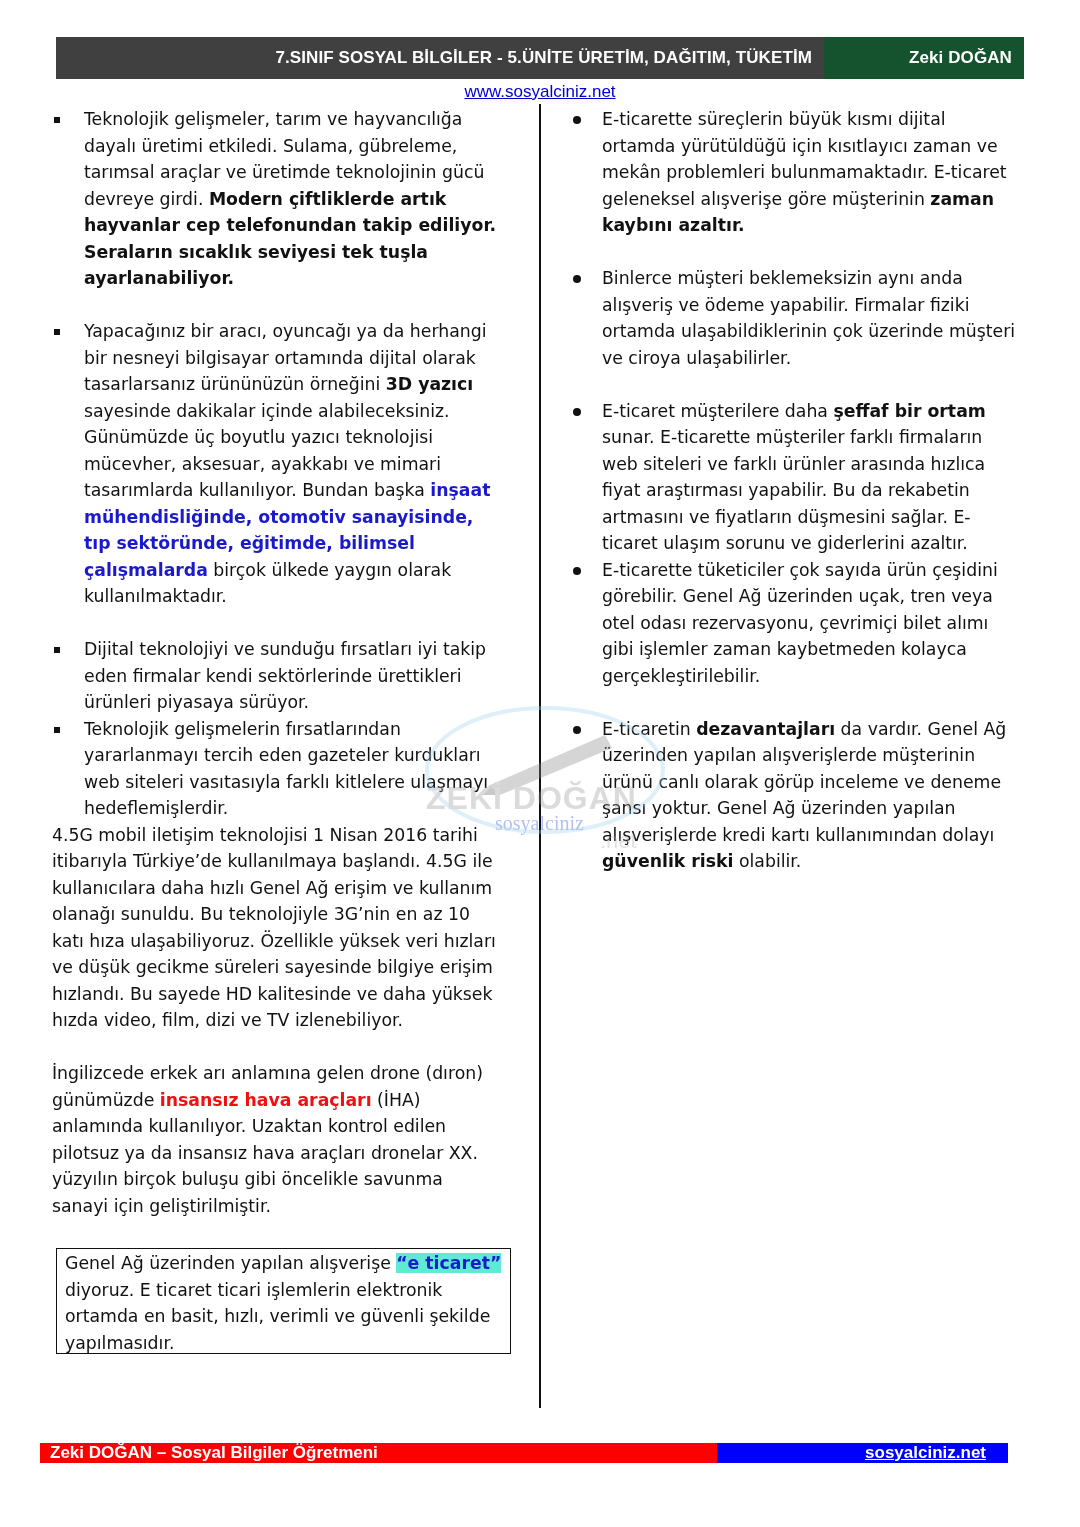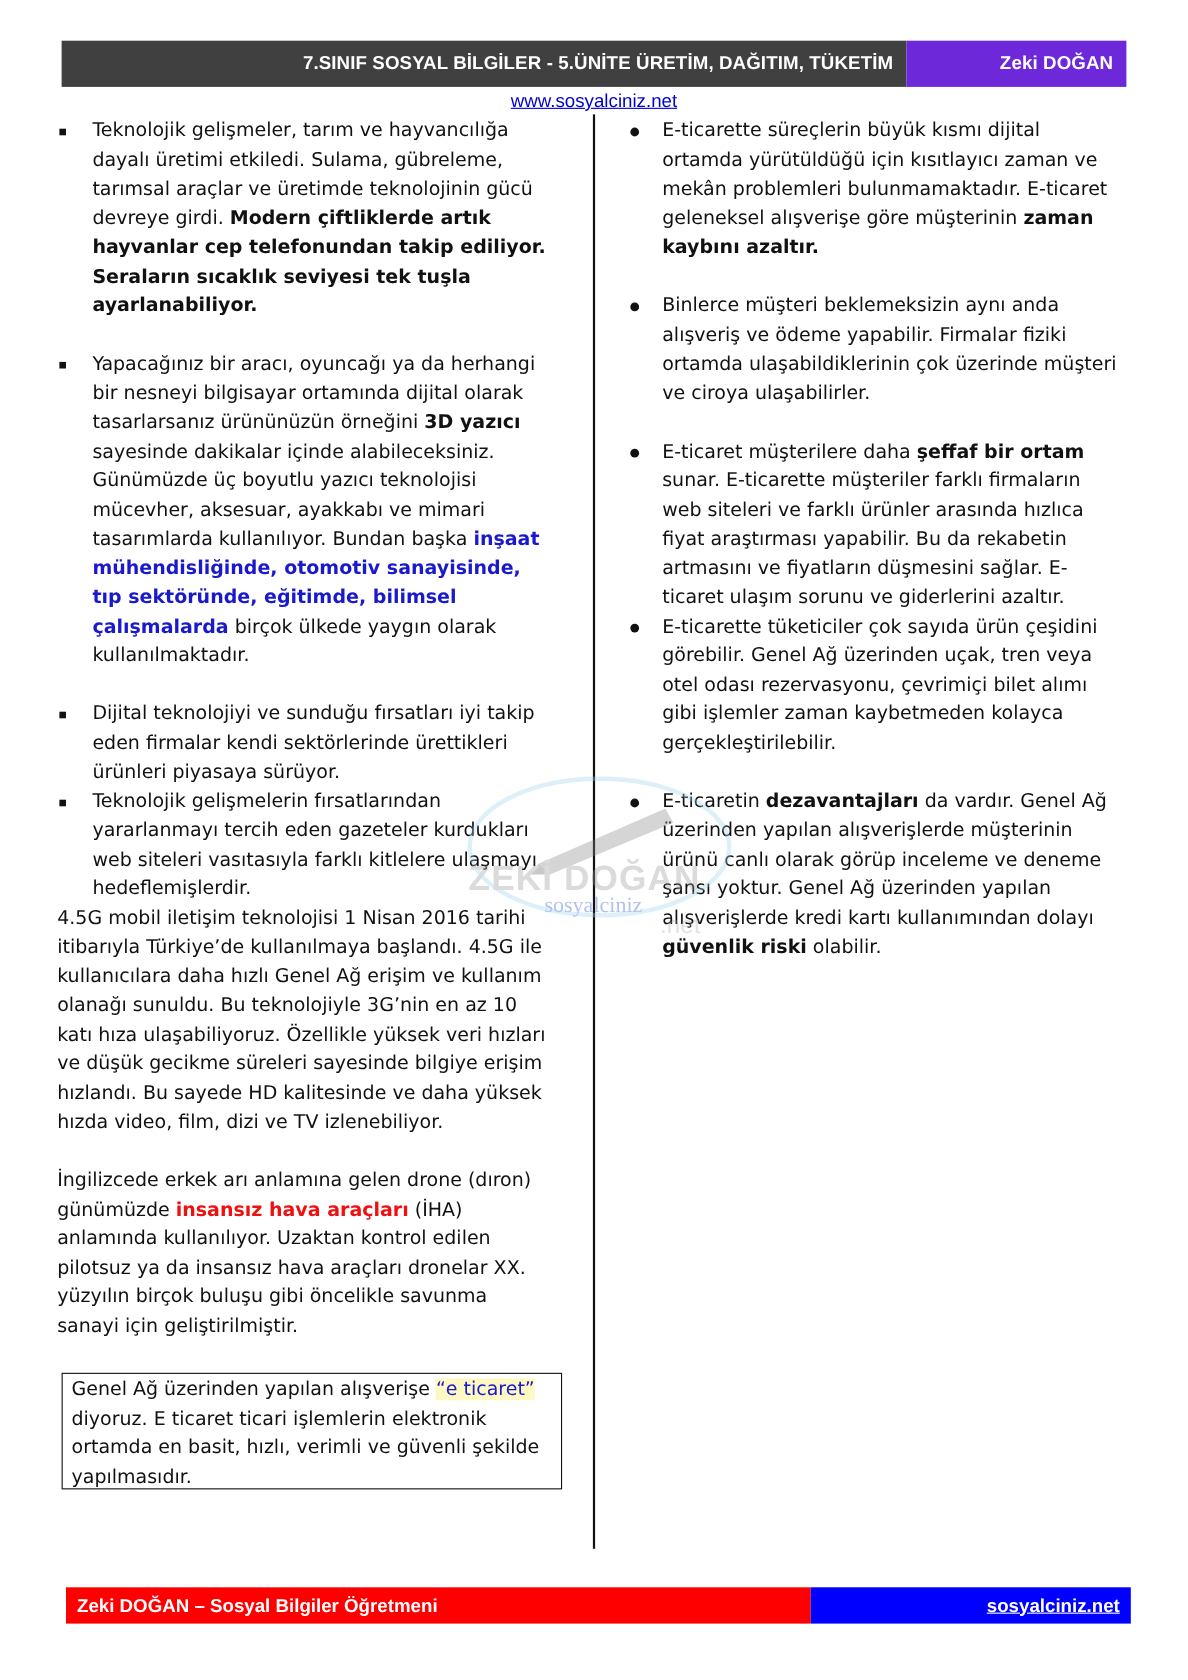--- a/index.html
+++ b/index.html
@@ -1,46 +1,46 @@
 <!DOCTYPE html>
 <html><head>
 <meta charset="utf-8">
 <style>
   html, body { margin:0; padding:0; background:#ffffff; }
   body { width:1080px; height:1527px; position:relative; overflow:hidden;
          font-family:"DejaVu Sans", "Liberation Sans", sans-serif; color:#111; }
   .header { position:absolute; left:56px; top:37px; width:968px; height:42px; display:flex; }
   .header-left { background:#404040; flex:0 0 768px; display:flex; align-items:center; justify-content:flex-end;
                  padding-right:12px; box-sizing:border-box; }
-  .header-right { background:#6d28d9; flex:1; display:flex; align-items:center; justify-content:flex-end;
+  .header-right { background:#14532d; flex:1; display:flex; align-items:center; justify-content:flex-end;
                   padding-right:12px; box-sizing:border-box; }
   .header-title, .header-author { color:#fff; font-weight:bold; font-size:17px; font-family:"Liberation Sans", sans-serif; letter-spacing:0.1px; }
   .site-link { position:absolute; top:82px; left:0; width:1080px; text-align:center; color:#0000cc;
                font-weight:normal; font-size:17px; text-decoration:underline; font-family:"Liberation Sans", sans-serif; }
   .divider { position:absolute; left:539px; top:104px; width:2px; height:1304px; background:#111; }
   .col { position:absolute; font-size:17.3px; line-height:26.5px; }
   .col-left { left:52px; top:106px; width:450px; }
   .col-right { left:570px; top:106px; width:450px; }
   .item { position:relative; padding-left:32px; }
   .item.sq::before { content:""; position:absolute; left:2px; top:11px; width:6px; height:6px; background:#111; }
   .item.dot::before { content:""; position:absolute; left:3px; top:10px; width:8px; height:8px; border-radius:50%; background:#111; }
   .gap { height:26.5px; }
   .b { font-weight:bold; }
   .blue { color:#1a1acc; font-weight:bold; }
   .red { color:#ee1111; font-weight:bold; }
-  .hl { background:#fef9c3; color:#1a1acc; font-weight:normal; }
+  .hl { background:#5eead4; color:#1a1acc; font-weight:bold; }
   .box { position:absolute; left:56px; top:1248px; width:455px; height:106px; border:1.5px solid #111;
          box-sizing:border-box; padding:1px 8px; font-size:17.3px; line-height:26.5px; }
   .watermark { position:absolute; left:420px; top:700px; width:250px; height:160px; pointer-events:none; opacity:0.35; }
   .wm-name { position:absolute; left:6px; top:80px; font-size:32px; font-weight:bold; color:#999; letter-spacing:1px; font-family:"Liberation Sans", sans-serif; }
   .wm-site { position:absolute; left:75px; top:112px; font-size:20px; color:#1d4ed8; font-family:"Liberation Serif", serif; }
   .wm-net { position:absolute; left:180px; top:128px; font-size:22px; font-weight:normal; color:#aaa; font-family:"Liberation Sans", sans-serif; }
-  .footer { position:absolute; left:60px; top:1443px; width:968px; height:33px; display:flex; }
+  .footer { position:absolute; left:40px; top:1443px; width:968px; height:20px; display:flex; }
   .footer-left { background:#ff0000; flex:0 0 677px; display:flex; align-items:center; padding-left:10px; box-sizing:border-box; }
-  .footer-right { background:#0000ff; flex:1; display:flex; align-items:center; justify-content:flex-end; padding-right:10px; box-sizing:border-box; }
+  .footer-right { background:#0000ff; flex:1; display:flex; align-items:center; justify-content:flex-end; padding-right:22px; box-sizing:border-box; }
   .footer-author { color:#fff; font-weight:bold; font-size:17px; font-family:"Liberation Sans", sans-serif; }
   .footer-site { color:#fff; font-weight:bold; font-size:17px; text-decoration:underline; font-family:"Liberation Sans", sans-serif; }
 </style>
 </head>
 <body>
 
 <div class="header">
   <div class="header-left">
     <span class="header-title">7.SINIF SOSYAL BİLGİLER - 5.ÜNİTE ÜRETİM, DAĞITIM, TÜKETİM</span>
   </div>

